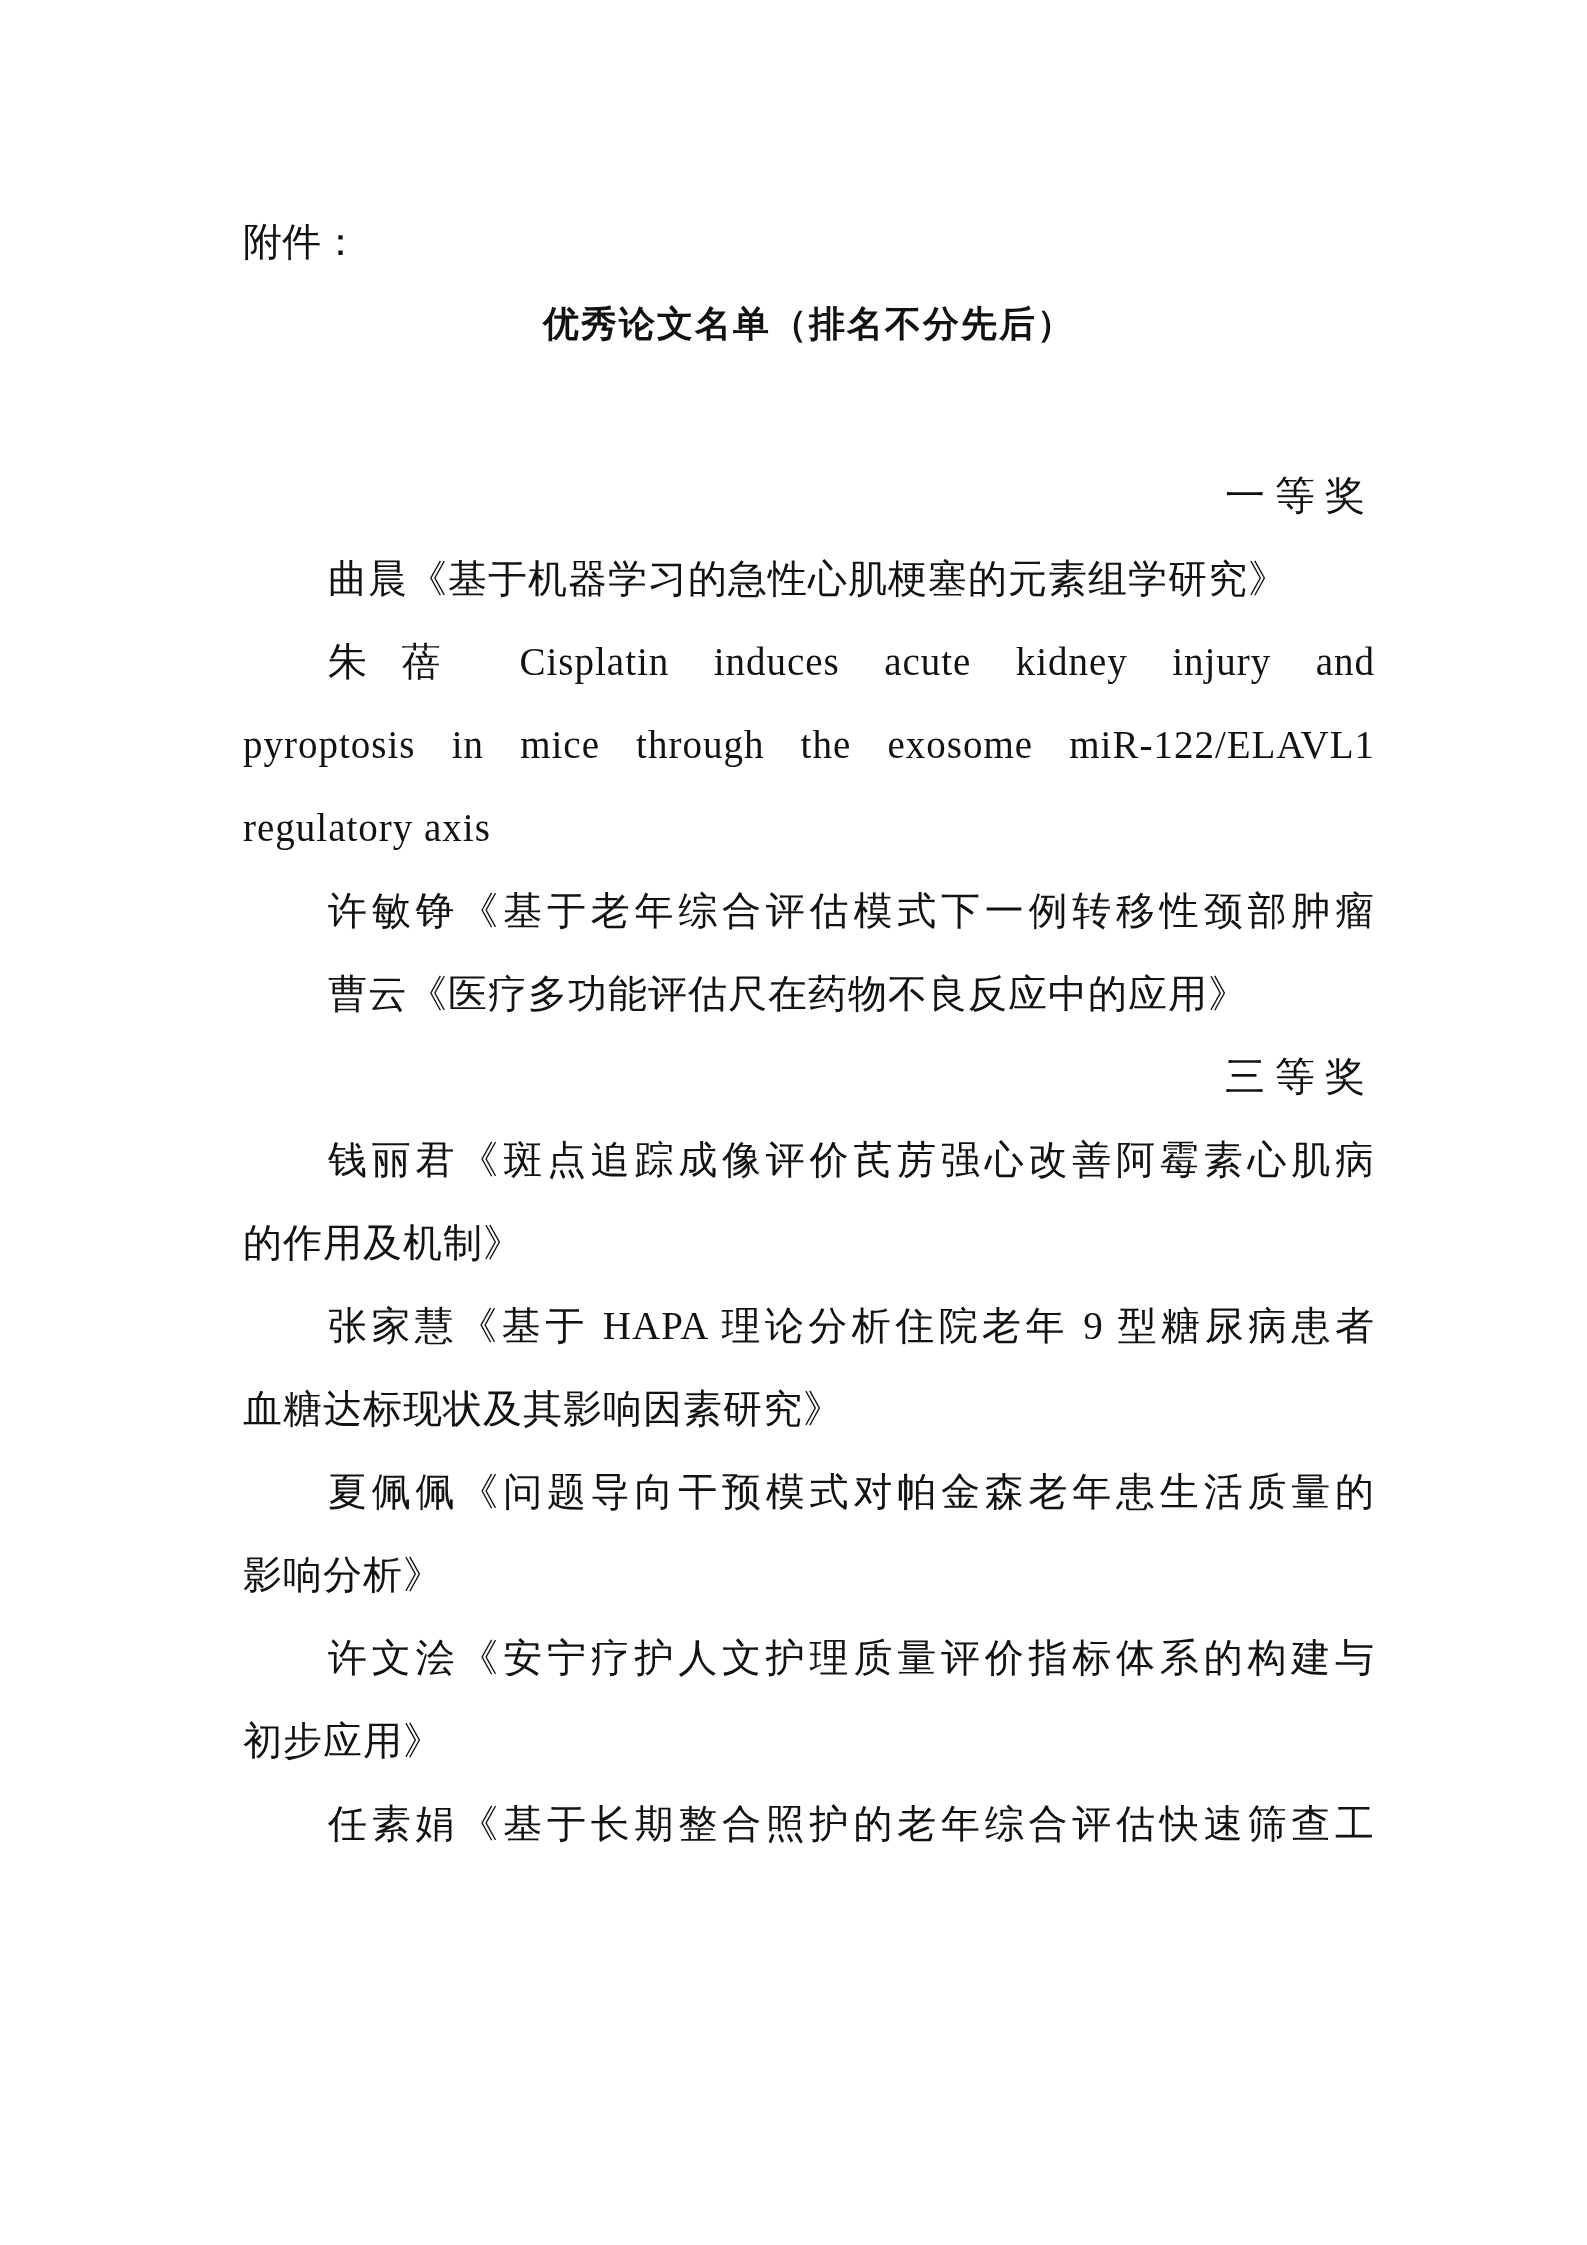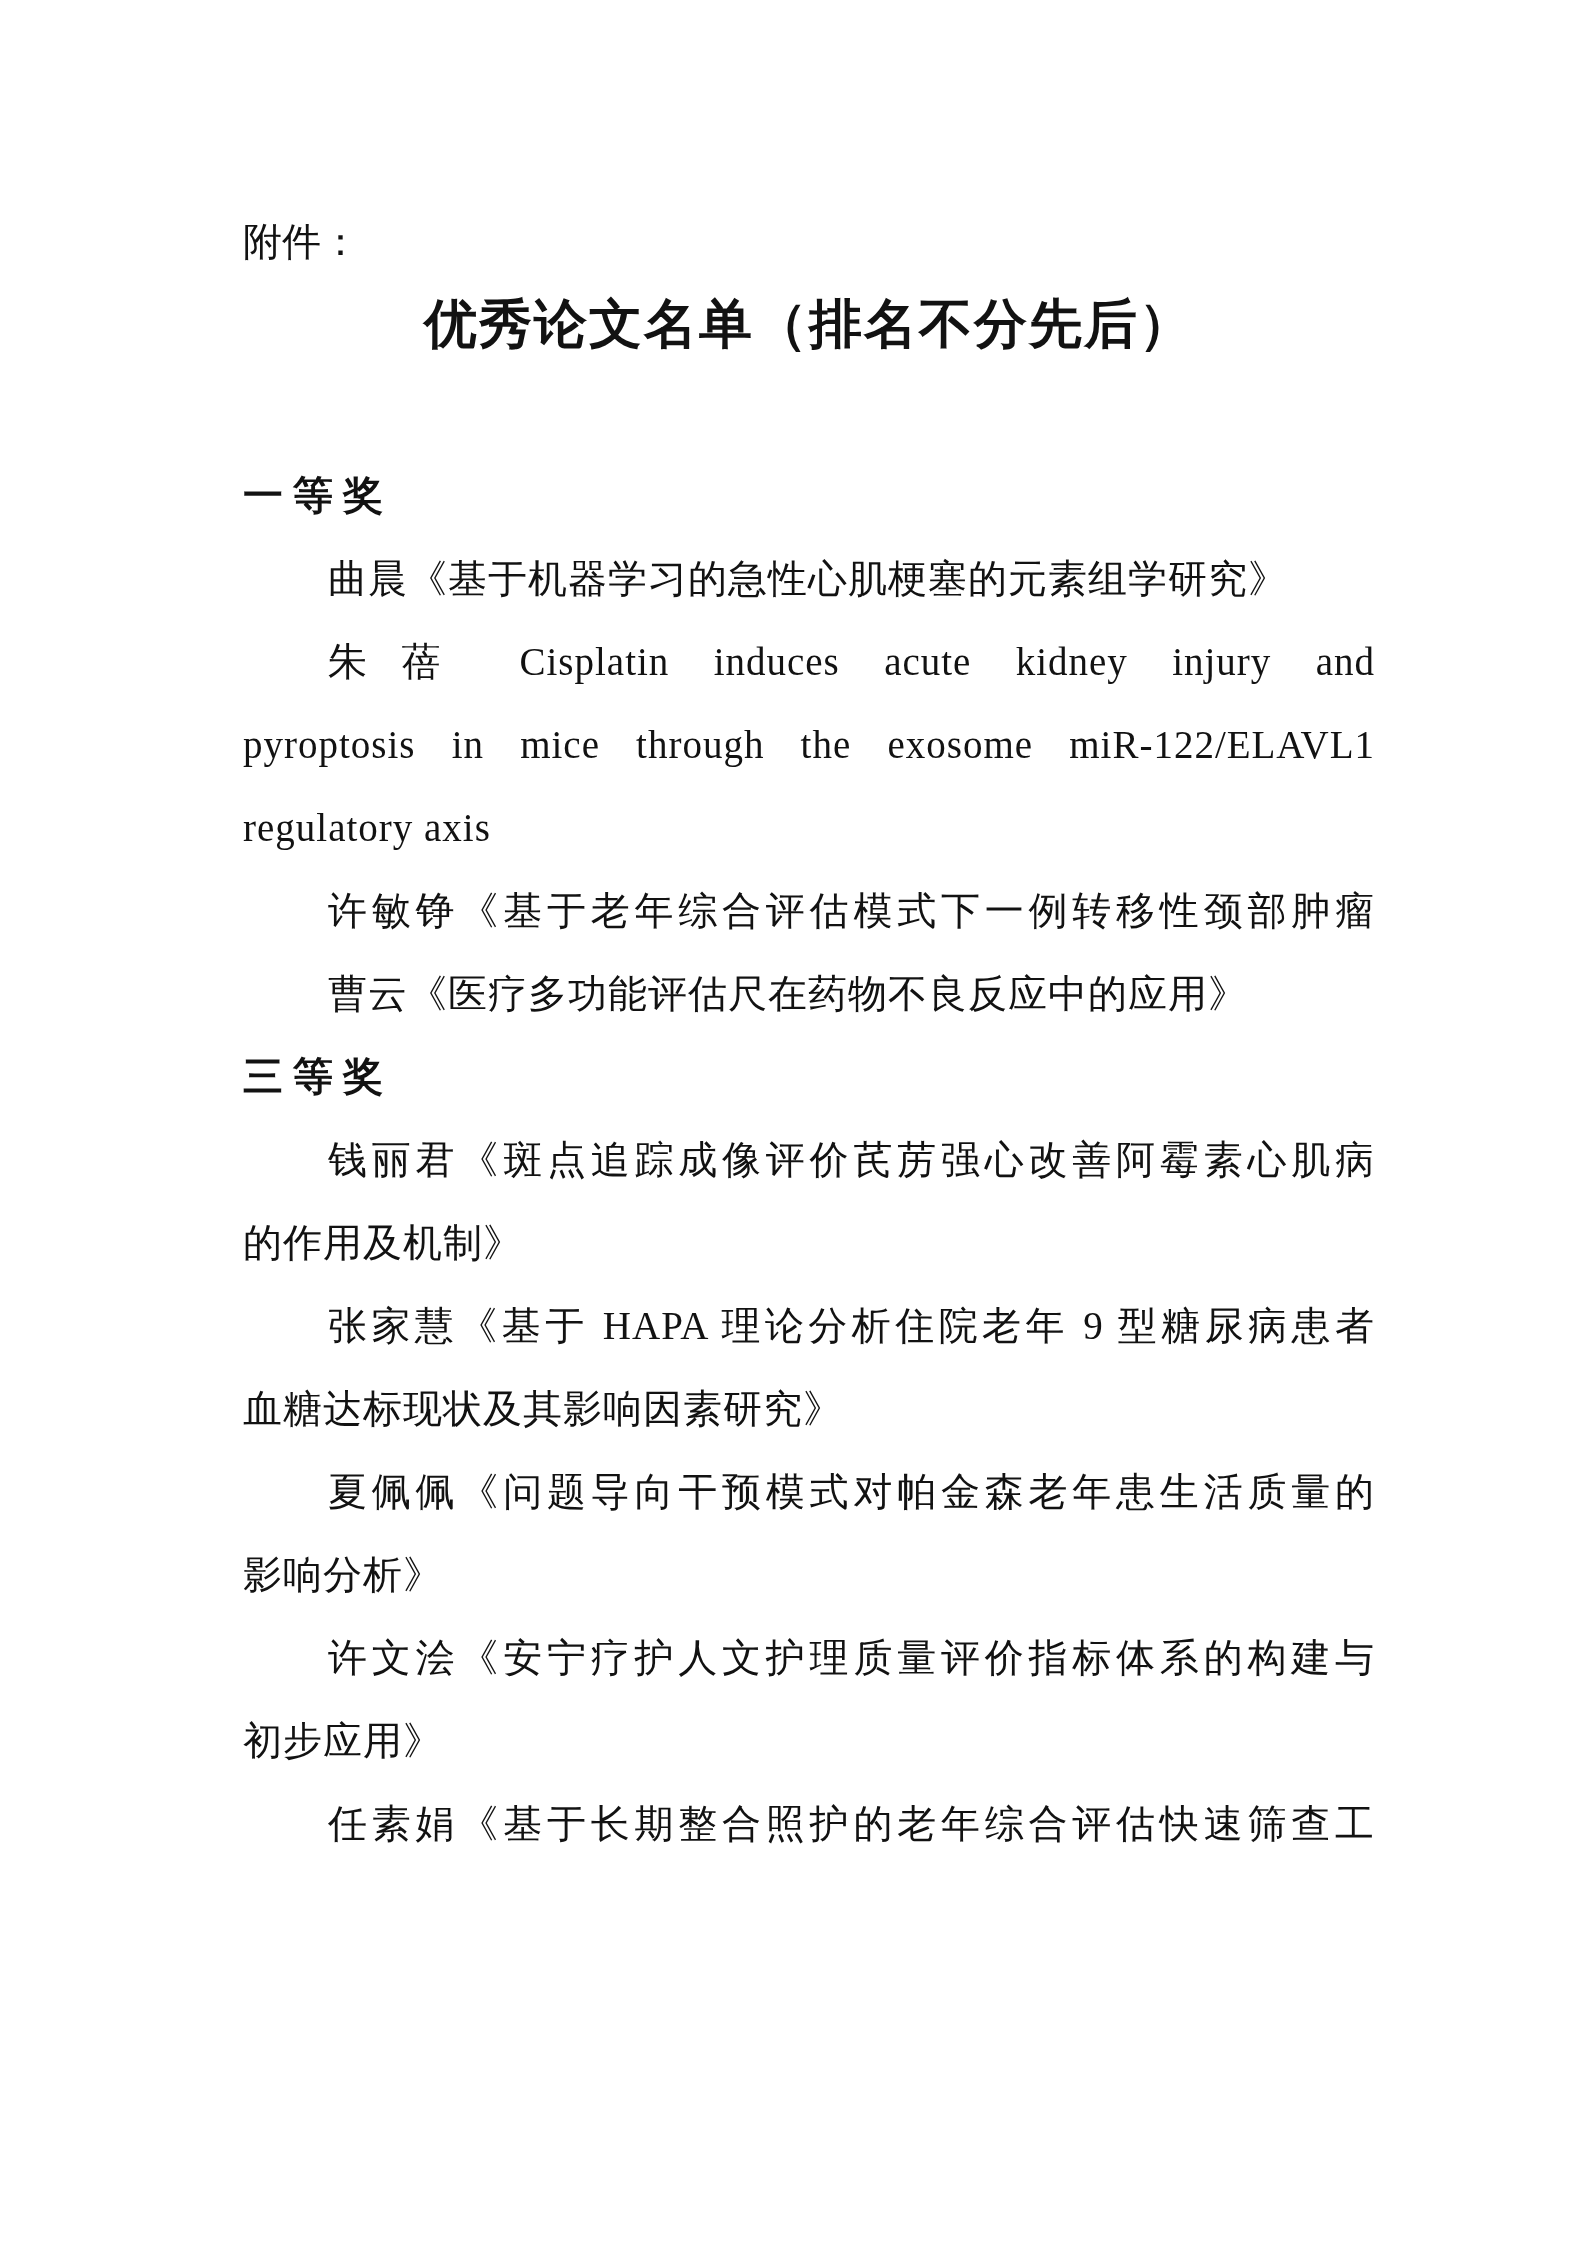--- a/index.html
+++ b/index.html
@@ -18,33 +18,33 @@
     top: 200px;
     width: 1132px;
   }
   .attachment {
     font-size: 39px;
     line-height: 83px;
     margin: 0;
     text-align: left;
   }
   .doc-title {
-    font-size: 53px;
+    font-size: 36px;
     font-weight: 700;
     letter-spacing: 2px;
     line-height: 83px;
     text-align: center;
     margin: 0 0 88px 0;
   }
   .award-heading {
     font-size: 40px;
-    font-weight: 700;
+    font-weight: 400;
     letter-spacing: 10px;
     line-height: 83px;
-    text-align: left;
+    text-align: right;
     margin: 0;
   }
   .entry { margin: 0; }
   .line {
     font-size: 39px;
     line-height: 83px;
     letter-spacing: 1px;
     text-align: left;
     white-space: nowrap;
   }

